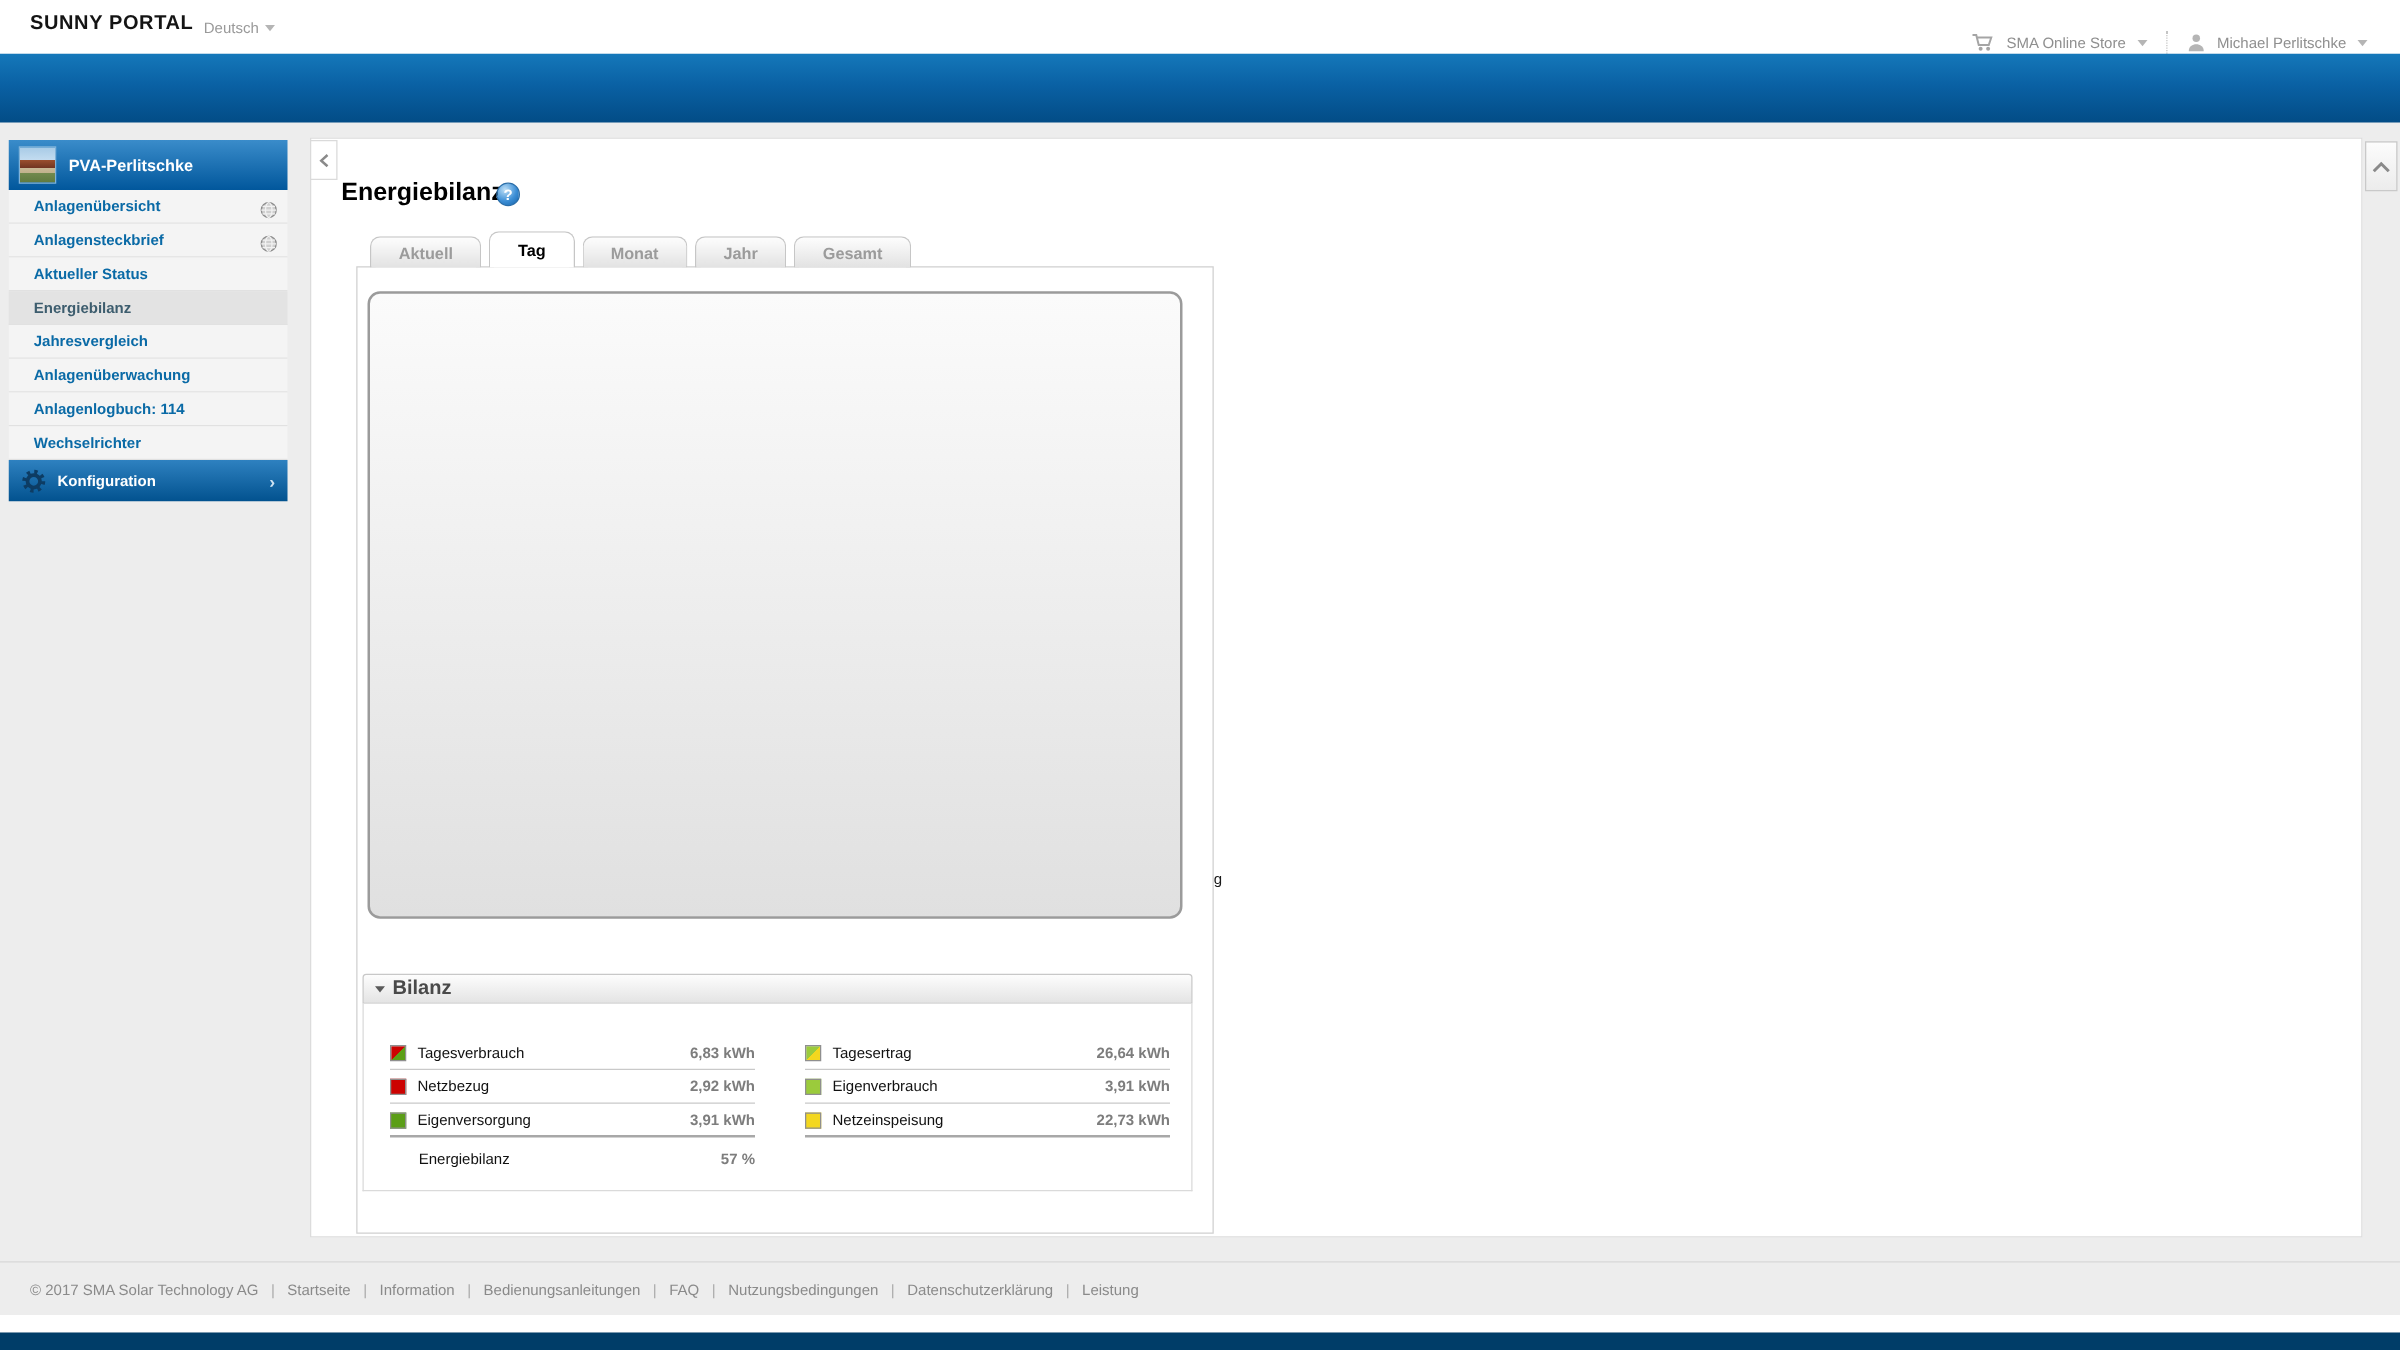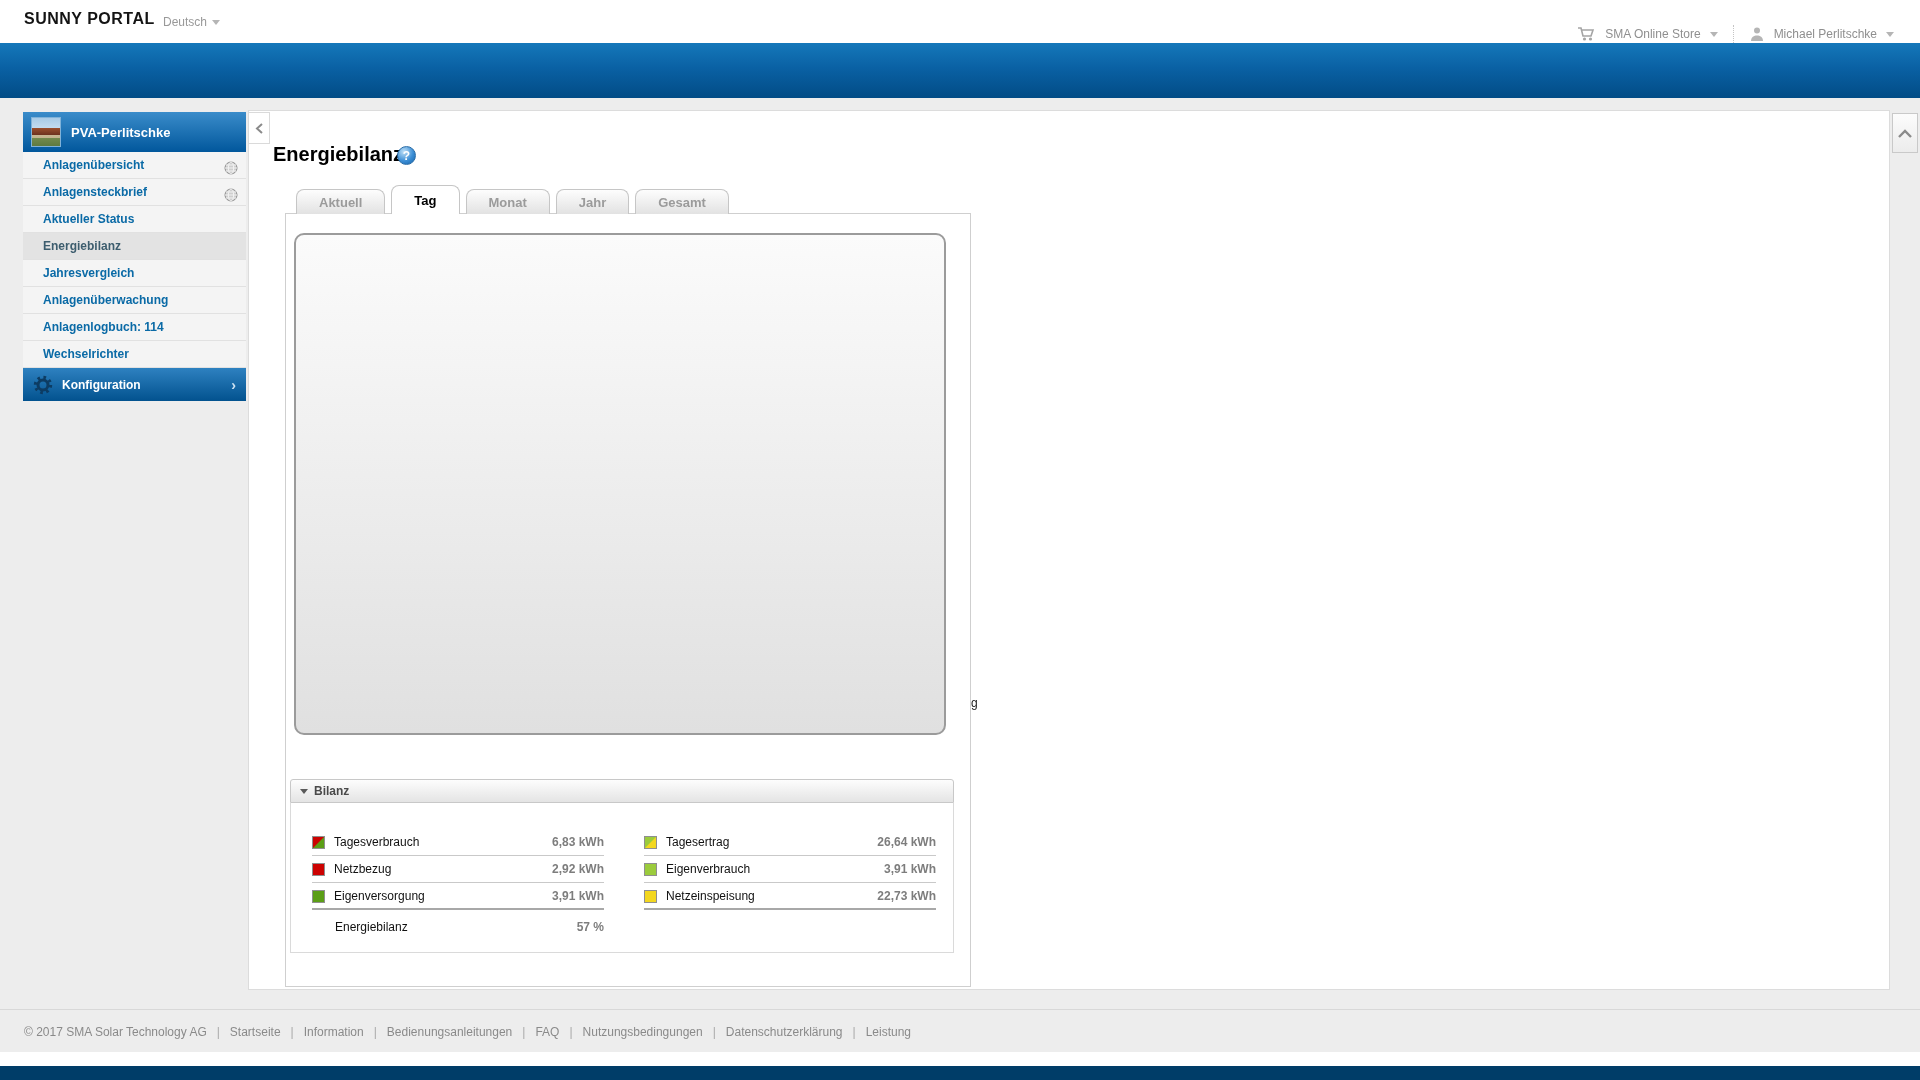--- a/index.html
+++ b/index.html
@@ -15,21 +15,21 @@
   .caret { width:0; height:0; border-left:4px solid transparent; border-right:4px solid transparent; border-top:5px solid #b5b5b5; display:inline-block; }
   #top-right { right:26px; top:25px; display:flex; align-items:center; gap:9px; font-size:12px; color:#8f8f8f; }
   .top-sep { width:1px; height:18px; border-left:1px dotted #c4c4c4; margin:0 6px; }
   .ticon { display:inline-flex; }
 
   
   #blueband { left:0; top:43px; width:1920px; height:55px;
     background:linear-gradient(180deg,#1578ba 0%,#0a61a4 45%,#024c86 100%); }
 
   
-  #sidebar { left:23px; top:112px; width:223px; }
+  #sidebar { left:7px; top:112px; width:223px; }
   #plant-head { height:40px; background:linear-gradient(180deg,#3a8cca,#01579c);
     display:flex; align-items:center; gap:10px; padding-left:8px; color:#fff; font-weight:bold; font-size:13px; cursor:pointer; }
   #plant-thumb { width:30px; height:30px; border:1px solid #7fb2d9; flex:none;
     background:linear-gradient(180deg,#a8cbe6 0%,#c3dcf0 36%,#9a4f2e 36%,#6e3320 60%,#c9b995 60%,#c0b28d 72%,#728a4e 72%,#5f7a40 100%); }
   .sb-item { height:27px; line-height:27px; background:#f4f4f4; border-bottom:1px solid #e1e1e1;
     position:relative; padding-left:20px; font-size:12px; font-weight:bold; color:#0a6aa6; cursor:pointer; }
   .sb-item.active { background:#e3e3e3; color:#3d5d6e; }
   .sb-globe { position:absolute; right:8px; top:6px; }
   #konfig { height:33px; background:linear-gradient(180deg,#2e81c0,#02528f); display:flex; align-items:center;
     gap:9px; padding:0 10px; color:#fff; font-weight:bold; font-size:12px; cursor:pointer; }
@@ -82,21 +82,21 @@
   .tri-l { width:0; height:0; border-top:4px solid transparent; border-bottom:4px solid transparent; border-right:6px solid #3f8fc4; }
   .tri-r { width:0; height:0; border-top:4px solid transparent; border-bottom:4px solid transparent; border-left:6px solid #3f8fc4; }
   #date-input { width:84px; height:19px; border:1px solid #828790; font-size:12px; text-align:center;
     font-family:"Liberation Sans",sans-serif; color:#111; }
   #chart-tools { left:912px; top:744px; display:flex; gap:6px; }
   .tool { cursor:pointer; display:inline-flex; }
 
   
   #bilanz { left:290px; top:779px; width:664px; z-index:2; }
   #bilanz-head { height:24px; background:linear-gradient(#fdfdfd,#e4e4e4); border:1px solid #c8c8c8; border-radius:3px 3px 0 0;
-    display:flex; align-items:center; gap:6px; padding-left:9px; font-size:12px; font-weight:bold; color:#4a4a4a; cursor:pointer; }
+    display:flex; align-items:center; gap:6px; padding-left:9px; font-size:16px; font-weight:bold; color:#4a4a4a; cursor:pointer; }
   .tri-d { width:0; height:0; border-left:4px solid transparent; border-right:4px solid transparent; border-top:5px solid #5a5a5a; }
   #bilanz-body { background:#fff; border:1px solid #dadada; border-top:none; height:150px;
     display:flex; gap:40px; padding:26px 0 0 21px; }
   .bz-col { width:292px; }
   .bz-row { height:27px; display:flex; align-items:center; border-bottom:1px solid #c9c9c9; }
   .bz-row.last { border-bottom:2px solid #a8a8a8; }
   .bz-label { margin-left:9px; font-size:12px; color:#111; }
   .bz-value { margin-left:auto; font-size:12px; font-weight:bold; color:#7d7d7d; }
   .bz-quote { height:34px; display:flex; align-items:center; padding-left:23px; }
   .bz-quote .bz-label { margin-left:0; }

